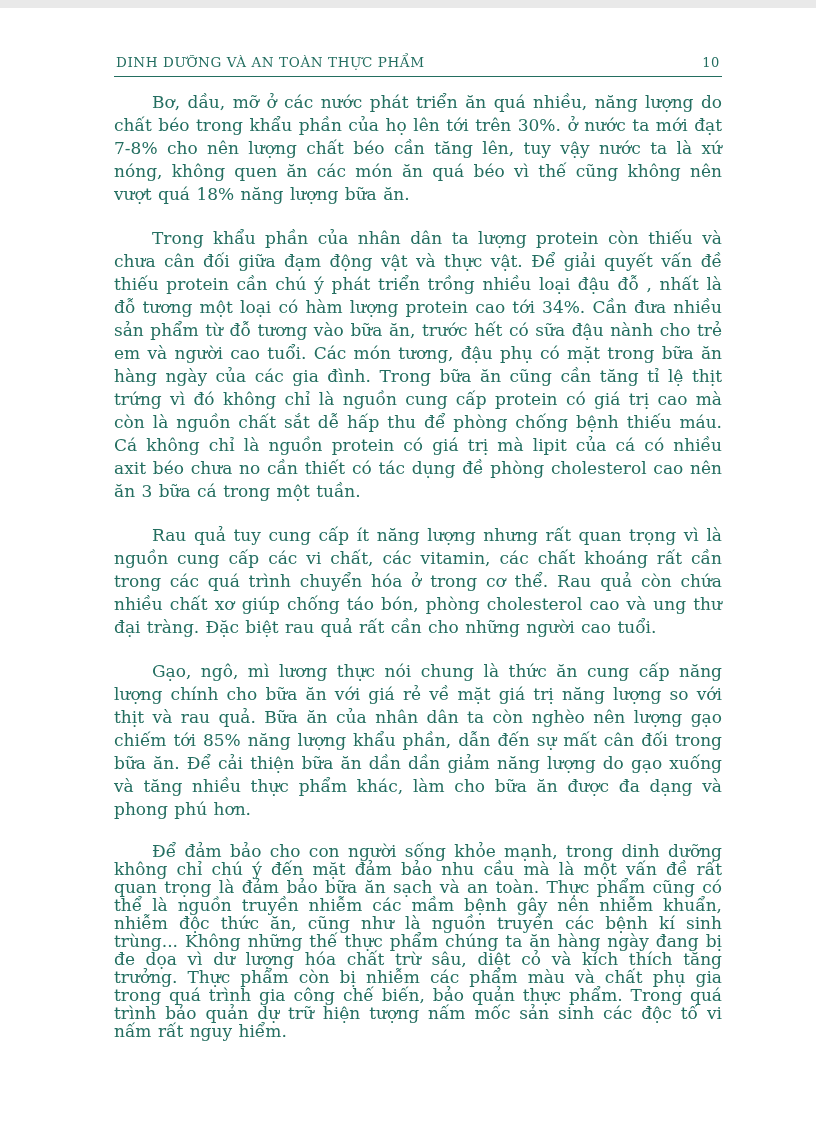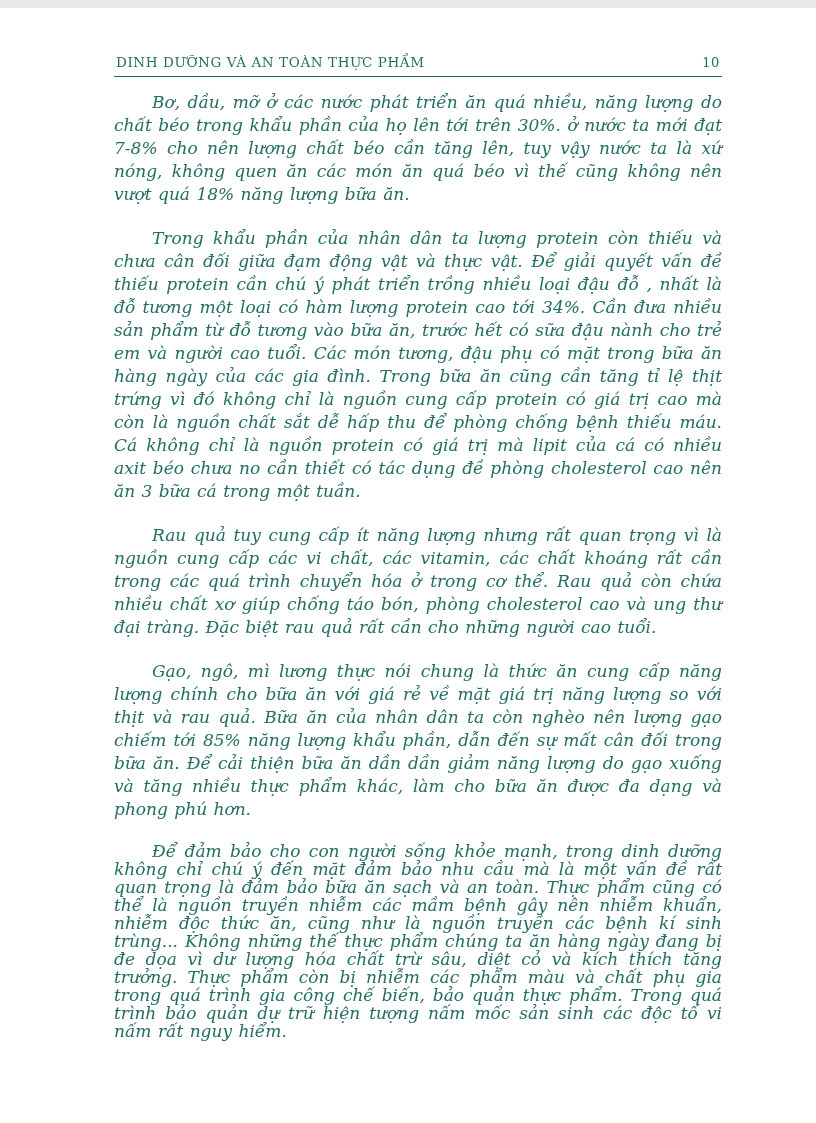--- a/index.html
+++ b/index.html
@@ -44,21 +44,20 @@
   }
   .page-body p{
     margin:0;
     padding:0;
     margin-top:21px;
     font-size:17px;
     line-height:23px;
     text-align:justify;
     text-indent:38px;
     word-spacing:1px;
-    font-style:italic;
   }
   .page-body p:first-child{
     margin-top:8px;
   }
   .page-body p.tight{
     line-height:18px;
   }
 </style>
 </head>
 <body>

